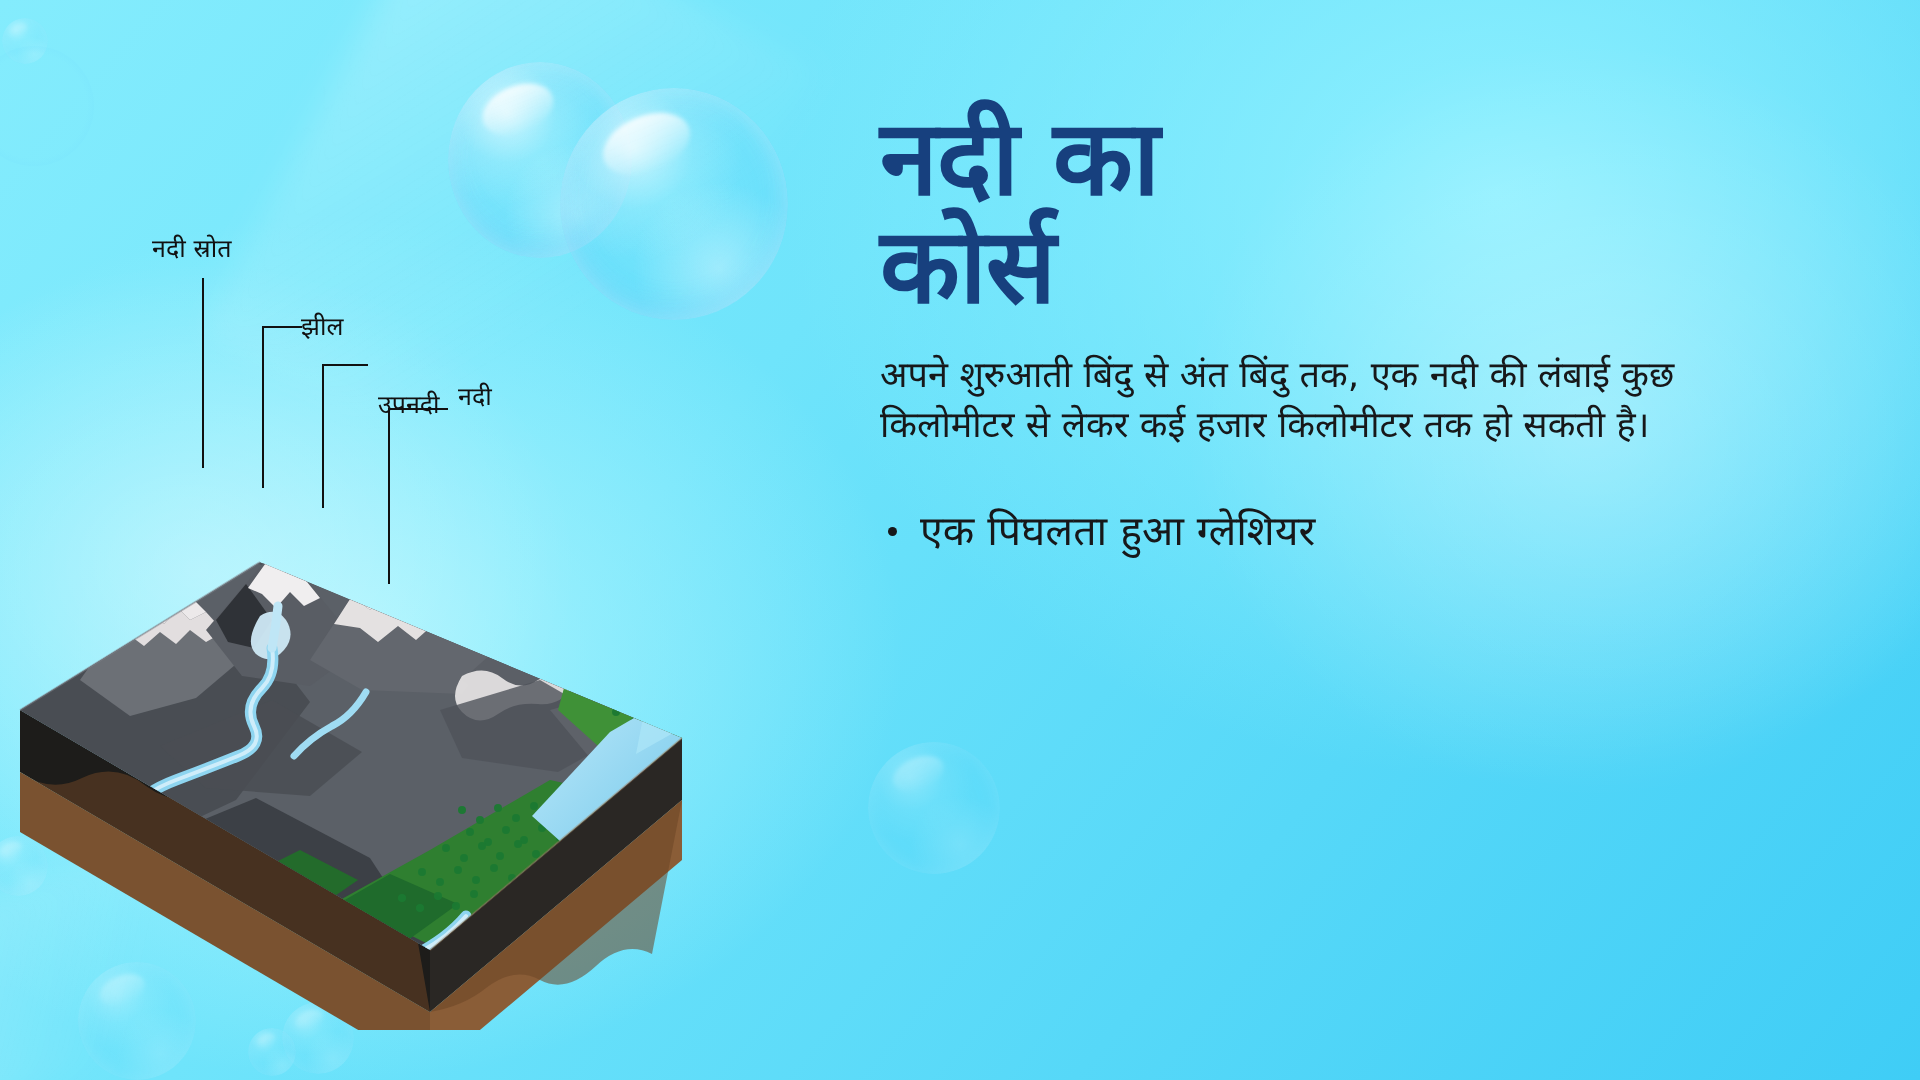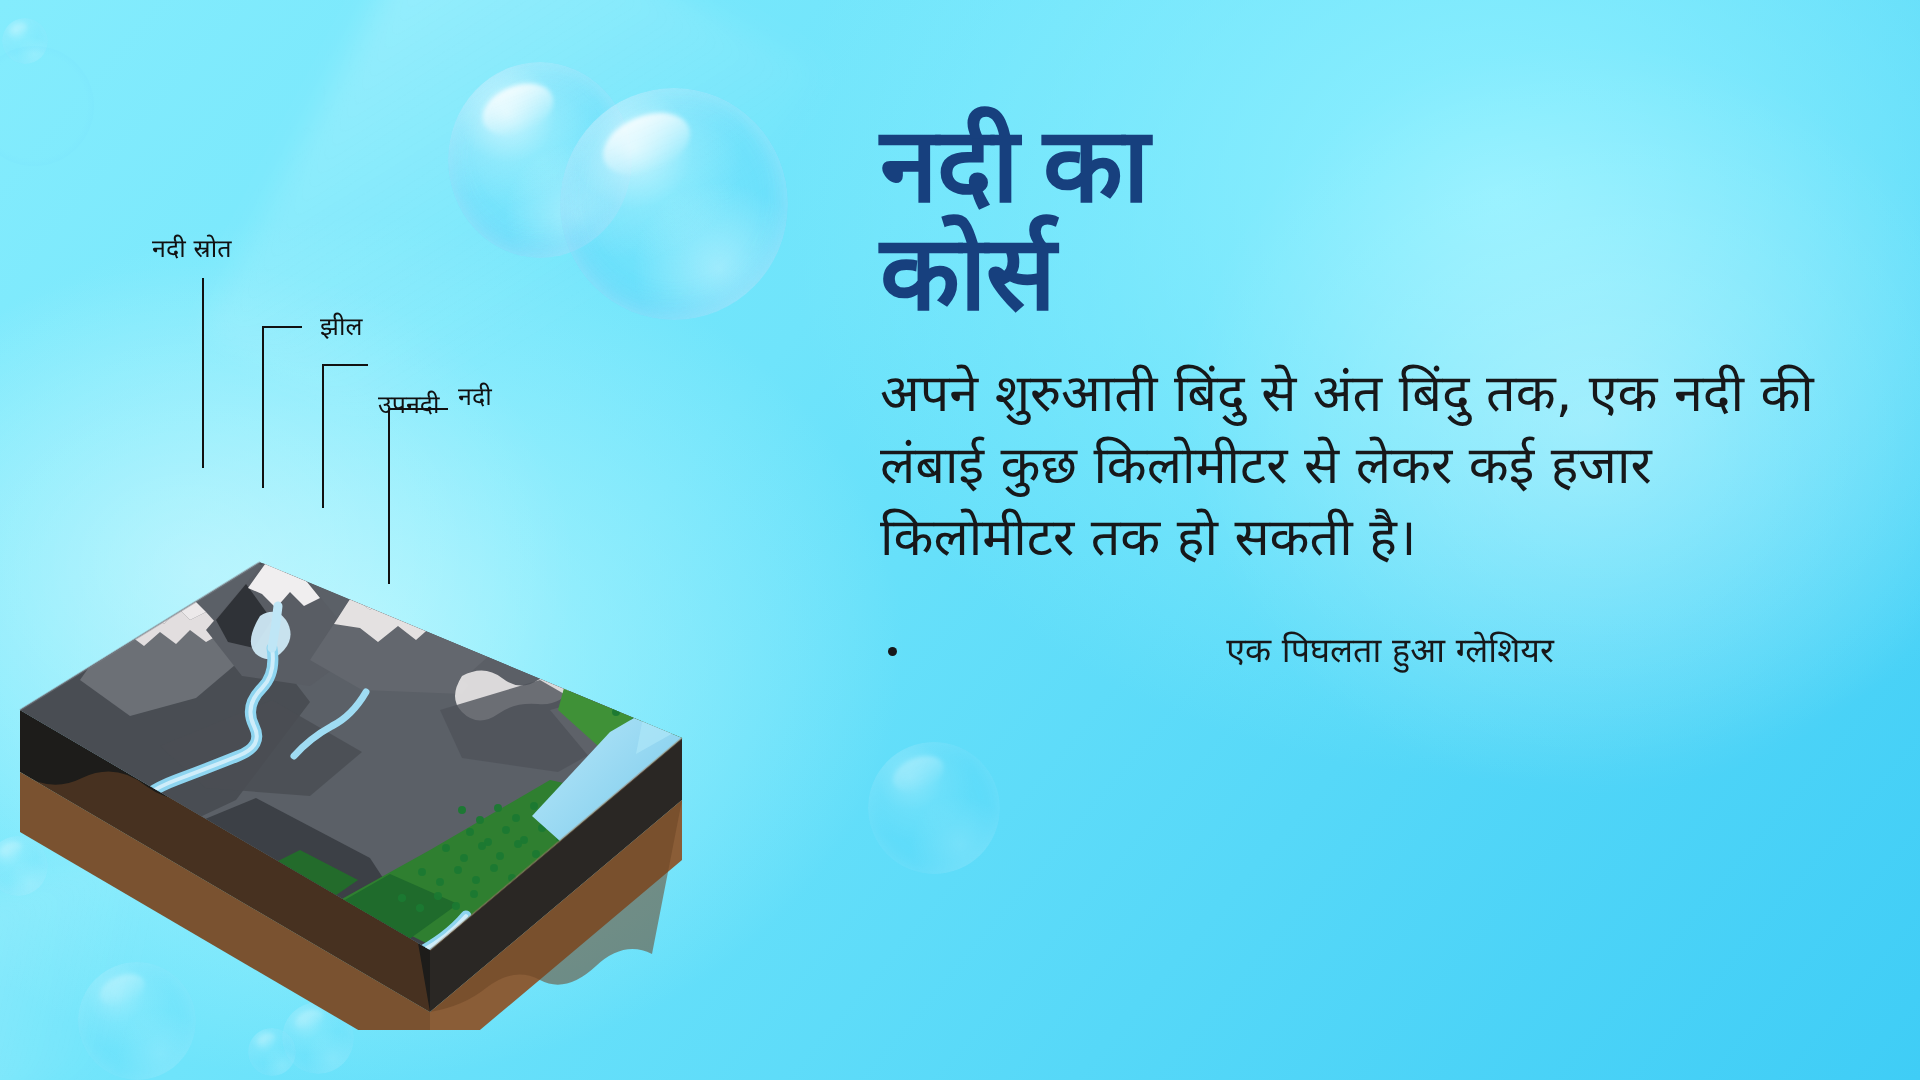--- a/index.html
+++ b/index.html
@@ -47,30 +47,30 @@
   .swoosh{
     position:absolute;pointer-events:none;
     background:linear-gradient(120deg, rgba(255,255,255,.22), rgba(255,255,255,0) 70%);
     filter:blur(14px);
   }
 
   
   #right-panel{position:absolute;left:880px;top:104px;width:980px;}
   #headline{
     color:#17407e;font-weight:bold;font-size:104px;line-height:1.04;
-    letter-spacing:-1px;margin:8px 0 30px 0;font-family:Liberation Serif, serif;
+    letter-spacing:-1px;margin:0 0 30px 0;
   }
   #headline .l2{display:block;}
   #intro{
-    color:#17181a;font-size:52px;line-height:1.38;margin:0 0 52px 0;max-width:940px;
+    color:#17181a;font-size:36px;line-height:1.38;margin:0 0 52px 0;max-width:940px;
   }
   #sources-heading{color:#17181a;font-size:41px;line-height:1.34;margin:0 0 6px 0;}
   #sources-list{list-style:none;margin:0;padding:0;}
   #sources-list li{
-    color:#17181a;font-size:34px;line-height:1.44;position:relative;padding-left:40px;text-align:center;
+    color:#17181a;font-size:41px;line-height:1.44;position:relative;padding-left:40px;
   }
   #sources-list li .dot{
     position:absolute;left:8px;top:.62em;width:9px;height:9px;border-radius:50%;background:#17181a;
   }
 
   
   #diagram{position:absolute;left:0px;top:230px;width:860px;height:800px;}
   #terrain{position:absolute;left:10px;top:150px;width:700px;height:650px;}
   .callout-label{
     position:absolute;color:#111;font-size:25px;white-space:nowrap;text-align:center;
@@ -105,21 +105,21 @@
     <div class="leader" style="left:262px;top:96px;width:40px;height:2px;"></div>
     <div class="leader" style="left:262px;top:96px;width:2px;height:162px;"></div>
 
     <div class="leader" style="left:322px;top:134px;width:46px;height:2px;"></div>
     <div class="leader" style="left:322px;top:134px;width:2px;height:144px;"></div>
 
     <div class="leader" style="left:388px;top:178px;width:60px;height:2px;"></div>
     <div class="leader" style="left:388px;top:178px;width:2px;height:176px;"></div>
 
     <div class="callout-label" style="left:152px;top:0px;">नदी स्रोत</div>
-    <div class="callout-label" style="left:320px;top:78px;">झील</div>
+    <div class="callout-label" style="left:301px;top:78px;">झील</div>
     <div class="callout-label" style="left:378px;top:116px;margin-top:40px;">उपनदी</div>
     <div class="callout-label" style="left:458px;top:148px;">नदी</div>
 
     <svg id="terrain" viewBox="0 0 700 650">
       <defs>
         <clipPath id="blockTop">
           <polygon points="10,330 250,182 672,358 420,570"></polygon>
         </clipPath>
         <linearGradient id="waterGrad" x1="0" y1="0" x2="1" y2="1">
           <stop offset="0" stop-color="#bfeafb"></stop>

